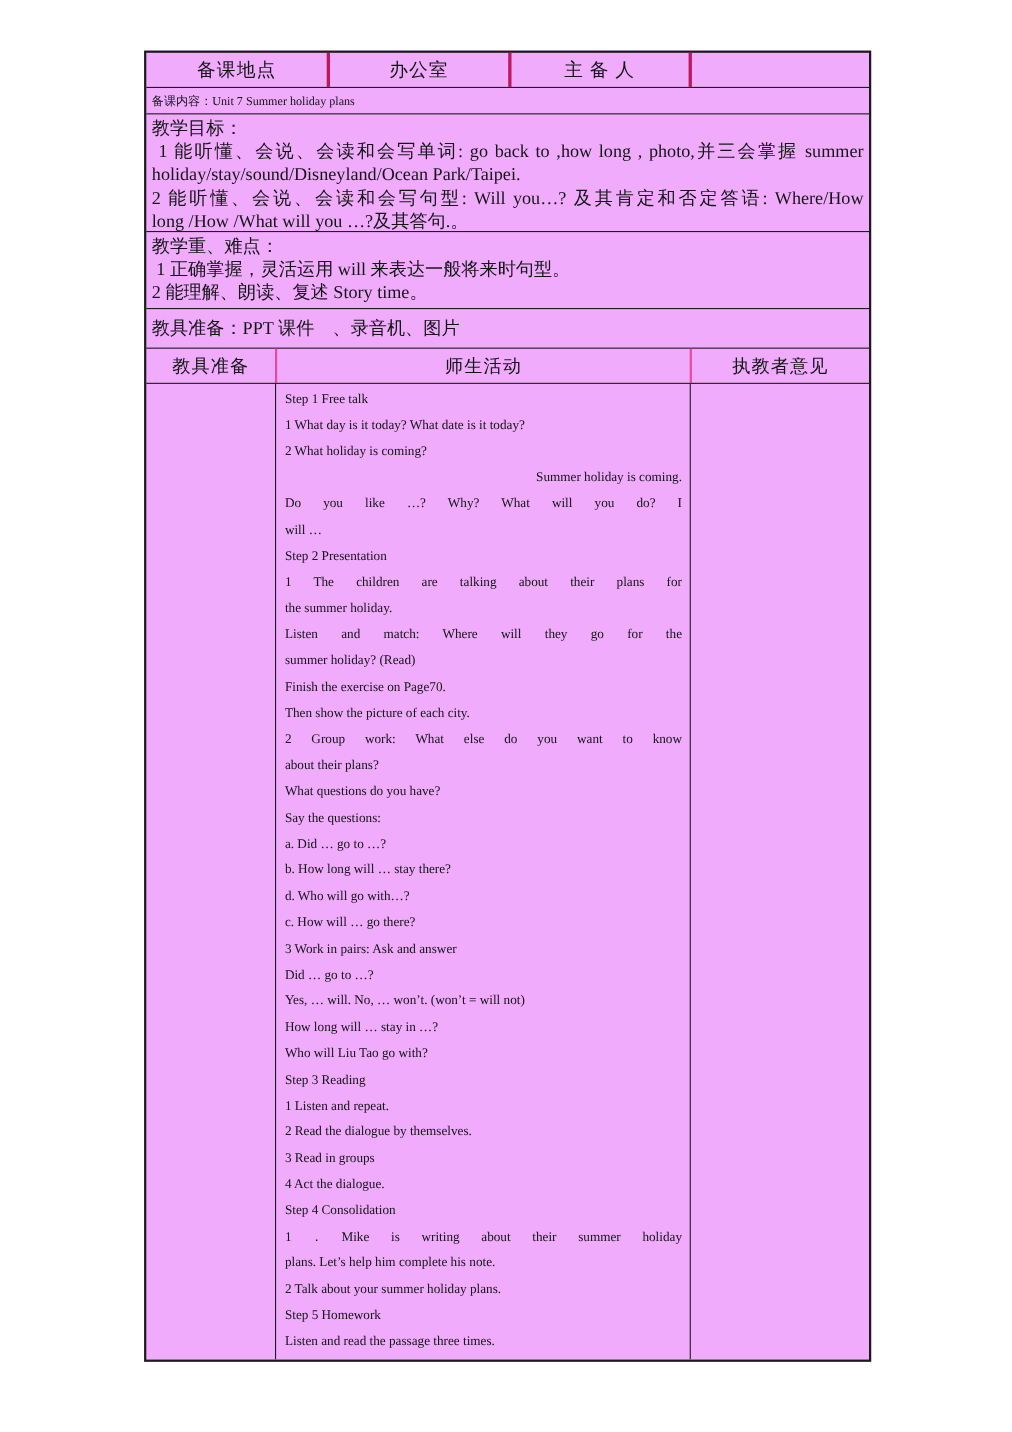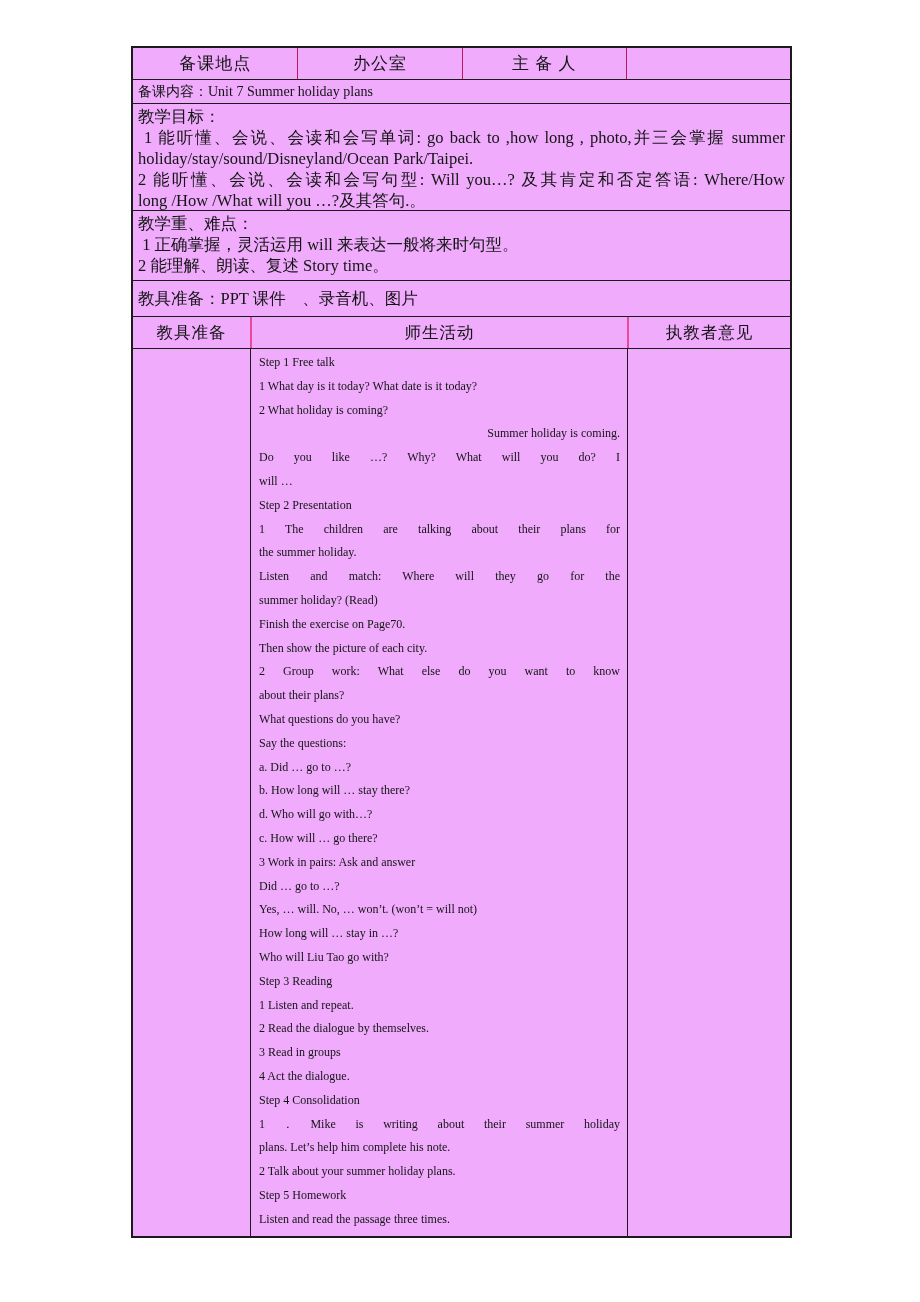--- a/index.html
+++ b/index.html
@@ -16,27 +16,27 @@
     border: 2px solid #1b1b1b; background: #f0abfc;
     display: flex; flex-direction: column;
   }
   .row { border-top: 1px solid #1b1b1b; }
   .row:first-child { border-top: none; }
 
   
   .row-info { display: grid; grid-template-columns: 1fr 1fr 1fr 1fr; height: 31px; }
   .row-info .cell {
     display: flex; align-items: center; justify-content: center;
-    font-size: 17px; letter-spacing: 1px; border-left: 1px solid #be185d;
+    font-size: 17px; letter-spacing: 1px; border-left: 3px solid #be185d;
     overflow: hidden;
   }
   .row-info .cell:first-child { border-left: none; }
 
   
-  .row-lesson { height: 24px; font-size: 14px; line-height: 22px; padding: 1px 5px; overflow: hidden; }
+  .row-lesson { height: 24px; font-size: 11px; line-height: 22px; padding: 1px 5px; overflow: hidden; }
 
   
   .row-objectives { height: 107px; padding: 2px 5px 0 5px; overflow: hidden; }
   .row-keypoints  { height: 70px;  padding: 2px 5px 0 5px; overflow: hidden; }
   .row-objectives .line, .row-keypoints .line {
     font-size: 16.5px; line-height: 21px; min-height: 21px; white-space: pre-wrap;
   }
 
   
   .row-materials { height: 36px; display: flex; align-items: center; padding: 0 5px; font-size: 16.5px; overflow: hidden; }

